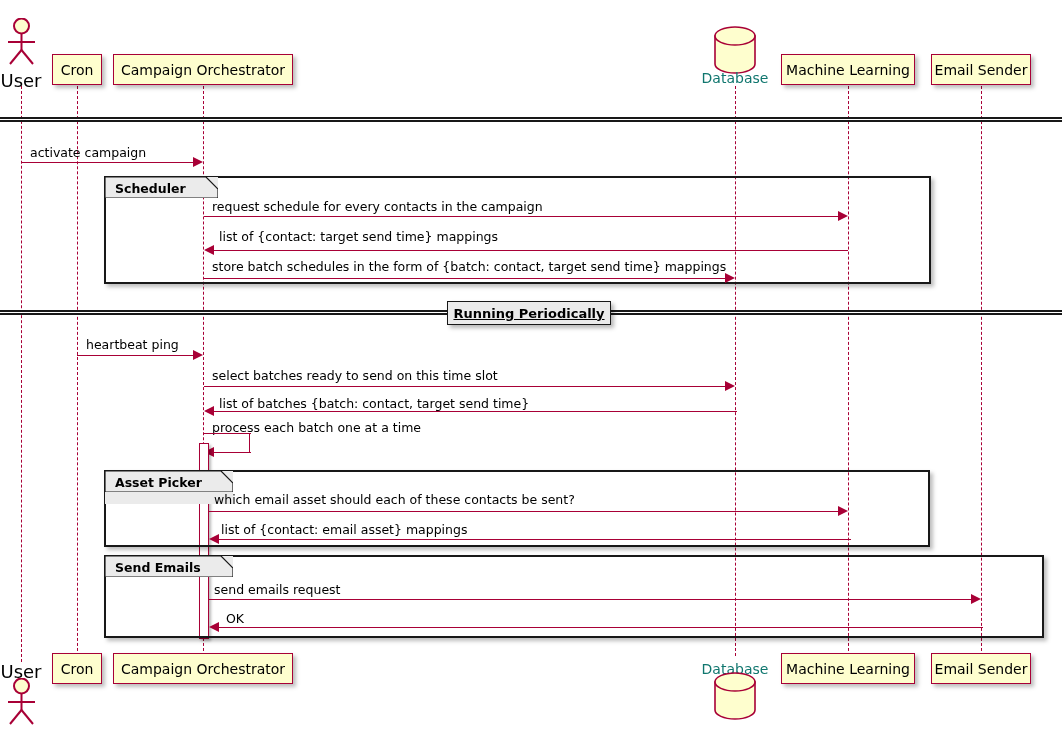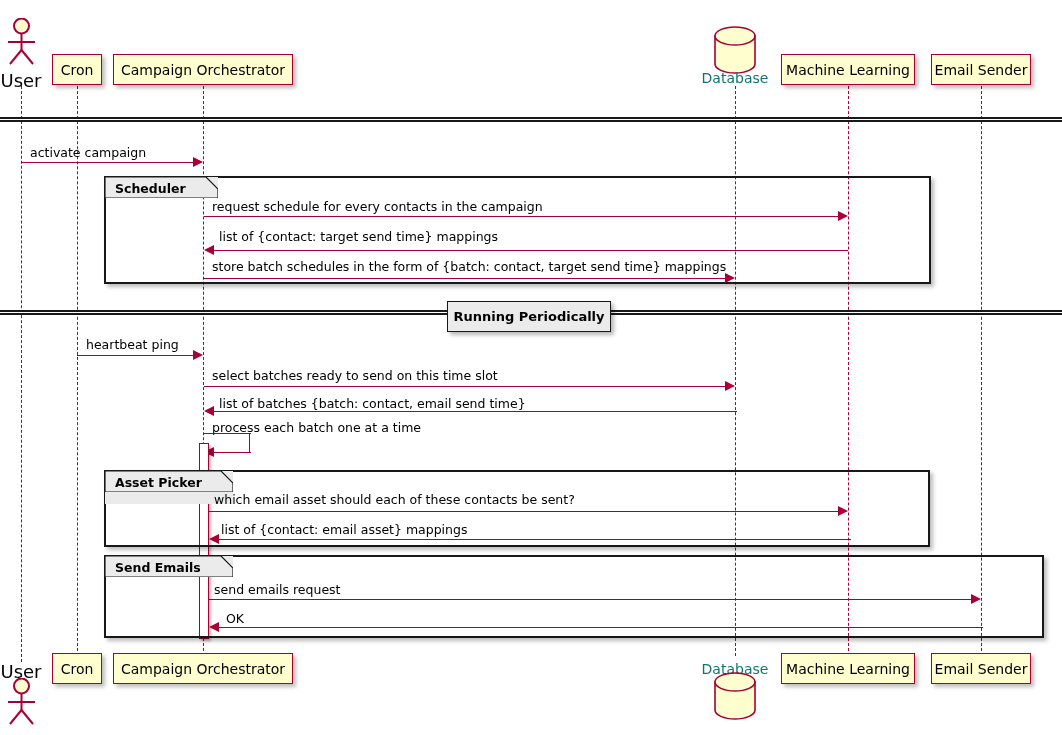--- a/index.html
+++ b/index.html
@@ -225,33 +225,33 @@
 
   <div class="msg-label" style="left:219px; top:231px;">list of {contact: target send time} mappings</div>
   <div class="msg-line" style="left:214px; top:250px; width:634px;"></div>
   <div class="arrow-head arrow-left" style="left:204px; top:245px;"></div>
 
   <div class="msg-label" style="left:212px; top:261px;">store batch schedules in the form of {batch: contact, target send time} mappings</div>
   <div class="msg-line" style="left:204px; top:278px; width:521px;"></div>
   <div class="arrow-head arrow-right" style="left:725px; top:273px;"></div>
 
   <div class="divider-rule" style="top:310px;"></div>
-  <div class="divider-box" style="left:447px; top:301px; width:164px; height:31px;">
+  <div class="divider-box" style="left:447px; top:301px; width:164px; height:24px;text-decoration:underline;">
     <span>Running Periodically</span>
   </div>
 
   <div class="msg-label" style="left:86px; top:339px;">heartbeat ping</div>
   <div class="msg-line" style="left:77px; top:355px; width:116px;"></div>
   <div class="arrow-head arrow-right" style="left:193px; top:350px;"></div>
 
   <div class="msg-label" style="left:212px; top:370px;">select batches ready to send on this time slot</div>
   <div class="msg-line" style="left:204px; top:386px; width:521px;"></div>
   <div class="arrow-head arrow-right" style="left:725px; top:381px;"></div>
 
-  <div class="msg-label" style="left:219px; top:398px;">list of batches {batch: contact, email send time}</div>
+  <div class="msg-label" style="left:219px; top:398px;">list of batches {batch: contact, target send time}</div>
   <div class="msg-line" style="left:214px; top:411px; width:523px;"></div>
   <div class="arrow-head arrow-left" style="left:204px; top:406px;"></div>
 
   <div class="msg-label" style="left:212px; top:422px;">process each batch one at a time</div>
   <div class="self-seg" style="left:204px; top:433px; width:47px; height:0; border-width:1.5px 0 0 0;"></div>
   <div class="self-seg" style="left:249px; top:433px; width:0; height:19px; border-width:0 0 0 1.5px;"></div>
   <div class="self-seg" style="left:214px; top:452px; width:37px; height:0; border-width:1.5px 0 0 0;"></div>
   <div class="arrow-head arrow-left" style="left:204px; top:447px;"></div>
 
   <div class="activation" style="left:199px; top:443px; width:10px; height:196px;"></div>

